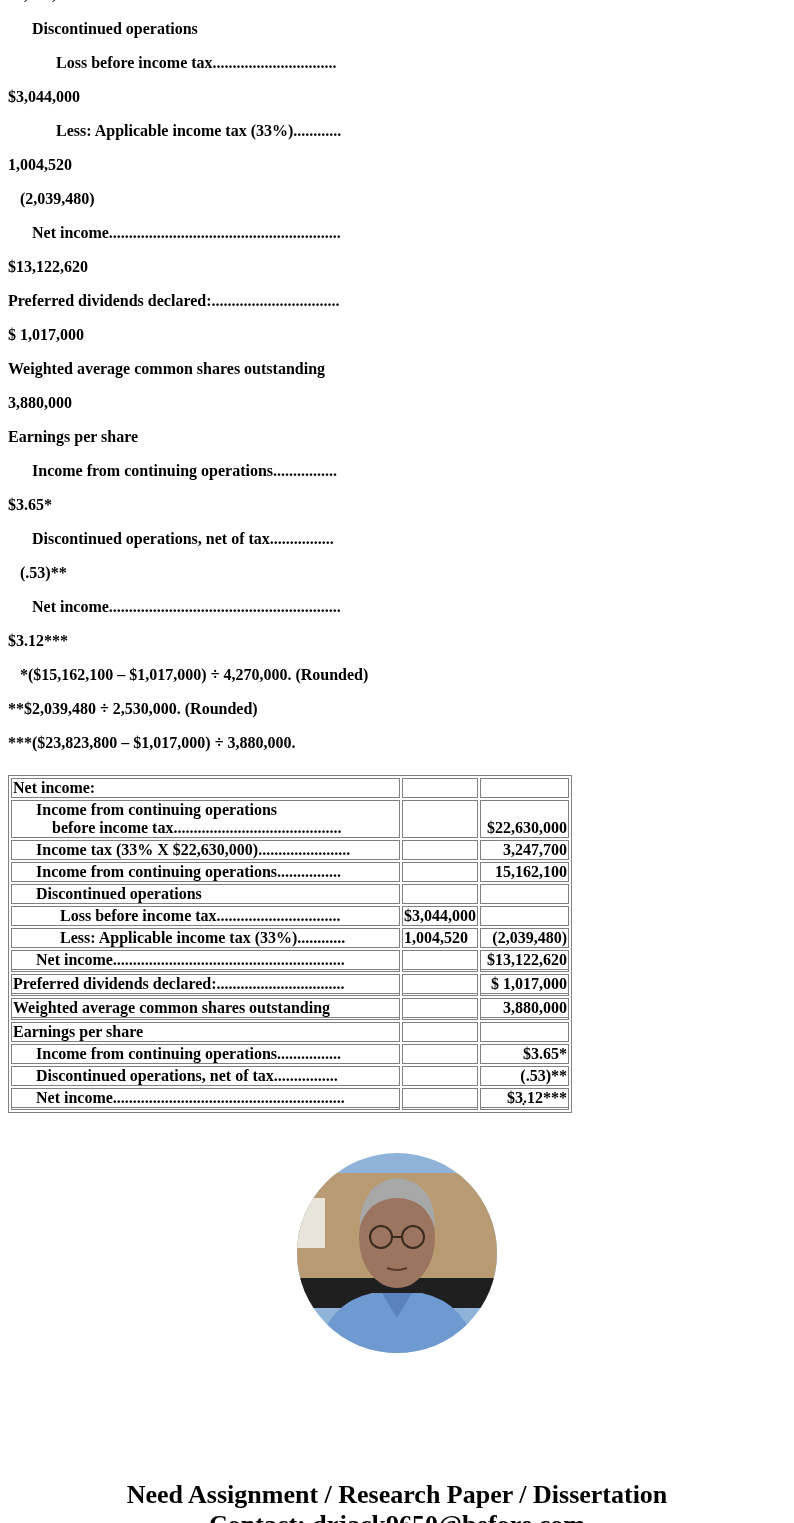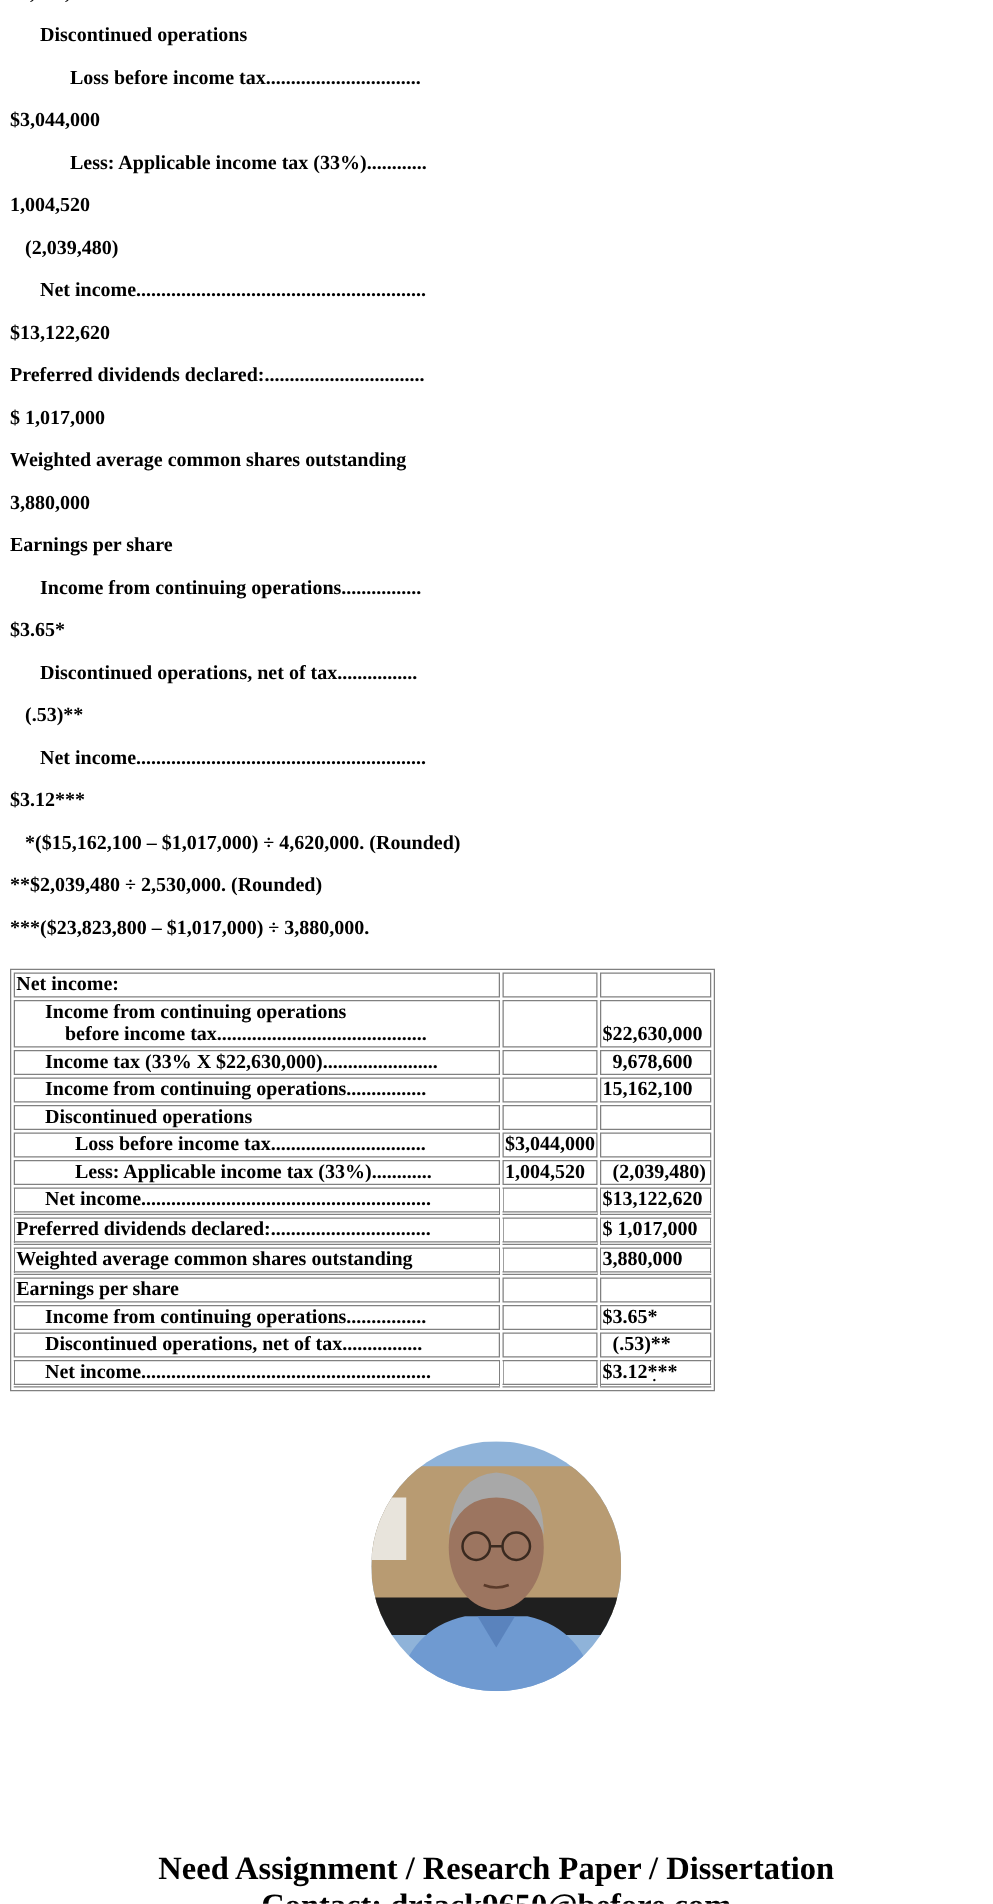--- a/index.html
+++ b/index.html
@@ -18,21 +18,21 @@
     position: absolute; left: 8px; top: 775px;
     border: 1px solid #808080; border-collapse: separate; border-spacing: 2px;
     font-family: "Liberation Serif", serif; font-weight: bold; font-size: 16px;
   }
   table.stmt td {
     border: 1px solid #808080; padding: 0 1px; line-height: 18px;
     vertical-align: bottom; white-space: pre;
   }
   table.stmt td.c1 { width: 338px; }
   table.stmt td.c2 { width: 70px; }
-  table.stmt td.c3 { width: 85px; }
+  table.stmt td.c3 { width: 85px; text-align: right; }
   table.stmt tr.dbl td { border-bottom: 3px double #808080; }
   .ti1 { padding-left: 24px !important; margin-left: 25px; }
   .ti2 { padding-left: 48px !important; }
   .ti-sub { display: block; padding-left: 16px; }
   .tdot { position: absolute; left: 522px; top: 1094px; font-size: 12px; }
 
   .avatar {
     position: absolute; left: 297px; top: 1153px; width: 200px; height: 200px;
     border-radius: 50%; overflow: hidden;
   }
@@ -59,41 +59,41 @@
   <p>$ 1,017,000</p>
   <p>Weighted average common shares outstanding</p>
   <p>3,880,000</p>
   <p>Earnings per share</p>
   <p class="ind1">Income from continuing operations................</p>
   <p>$3.65*</p>
   <p class="ind1">Discontinued operations, net of tax................</p>
   <p class="ind-sm">(.53)**</p>
   <p class="ind1">Net income..........................................................</p>
   <p>$3.12***</p>
-  <p class="ind-sm">*($15,162,100 – $1,017,000) ÷ 4,620,000. (Rounded)</p>
+  <p class="ind-sm">*($15,162,100 – $1,017,000) ÷ 4,270,000. (Rounded)</p>
   <p>**$2,039,480 ÷ 2,530,000. (Rounded)</p>
   <p>***($23,823,800 – $1,017,000) ÷ 3,880,000.</p>
 </div>
 
 <table class="stmt">
   <tbody>
       <tr>
     <td class="c1">Net income:</td>
     <td class="c2"></td>
     <td class="c3"></td>
   </tr>
   <tr>
     <td class="c1 ti1"><span>Income from continuing operations</span><span class="ti-sub">before income tax..........................................</span></td>
     <td class="c2"></td>
     <td class="c3">$22,630,000</td>
   </tr>
   <tr>
     <td class="c1 ti1">Income tax (33% X $22,630,000).......................</td>
     <td class="c2"></td>
-    <td class="c3">  9,678,600</td>
+    <td class="c3">  3,247,700</td>
   </tr>
   <tr>
     <td class="c1 ti1">Income from continuing operations................</td>
     <td class="c2"></td>
     <td class="c3">15,162,100</td>
   </tr>
   <tr>
     <td class="c1 ti1">Discontinued operations</td>
     <td class="c2"></td>
     <td class="c3"></td>

